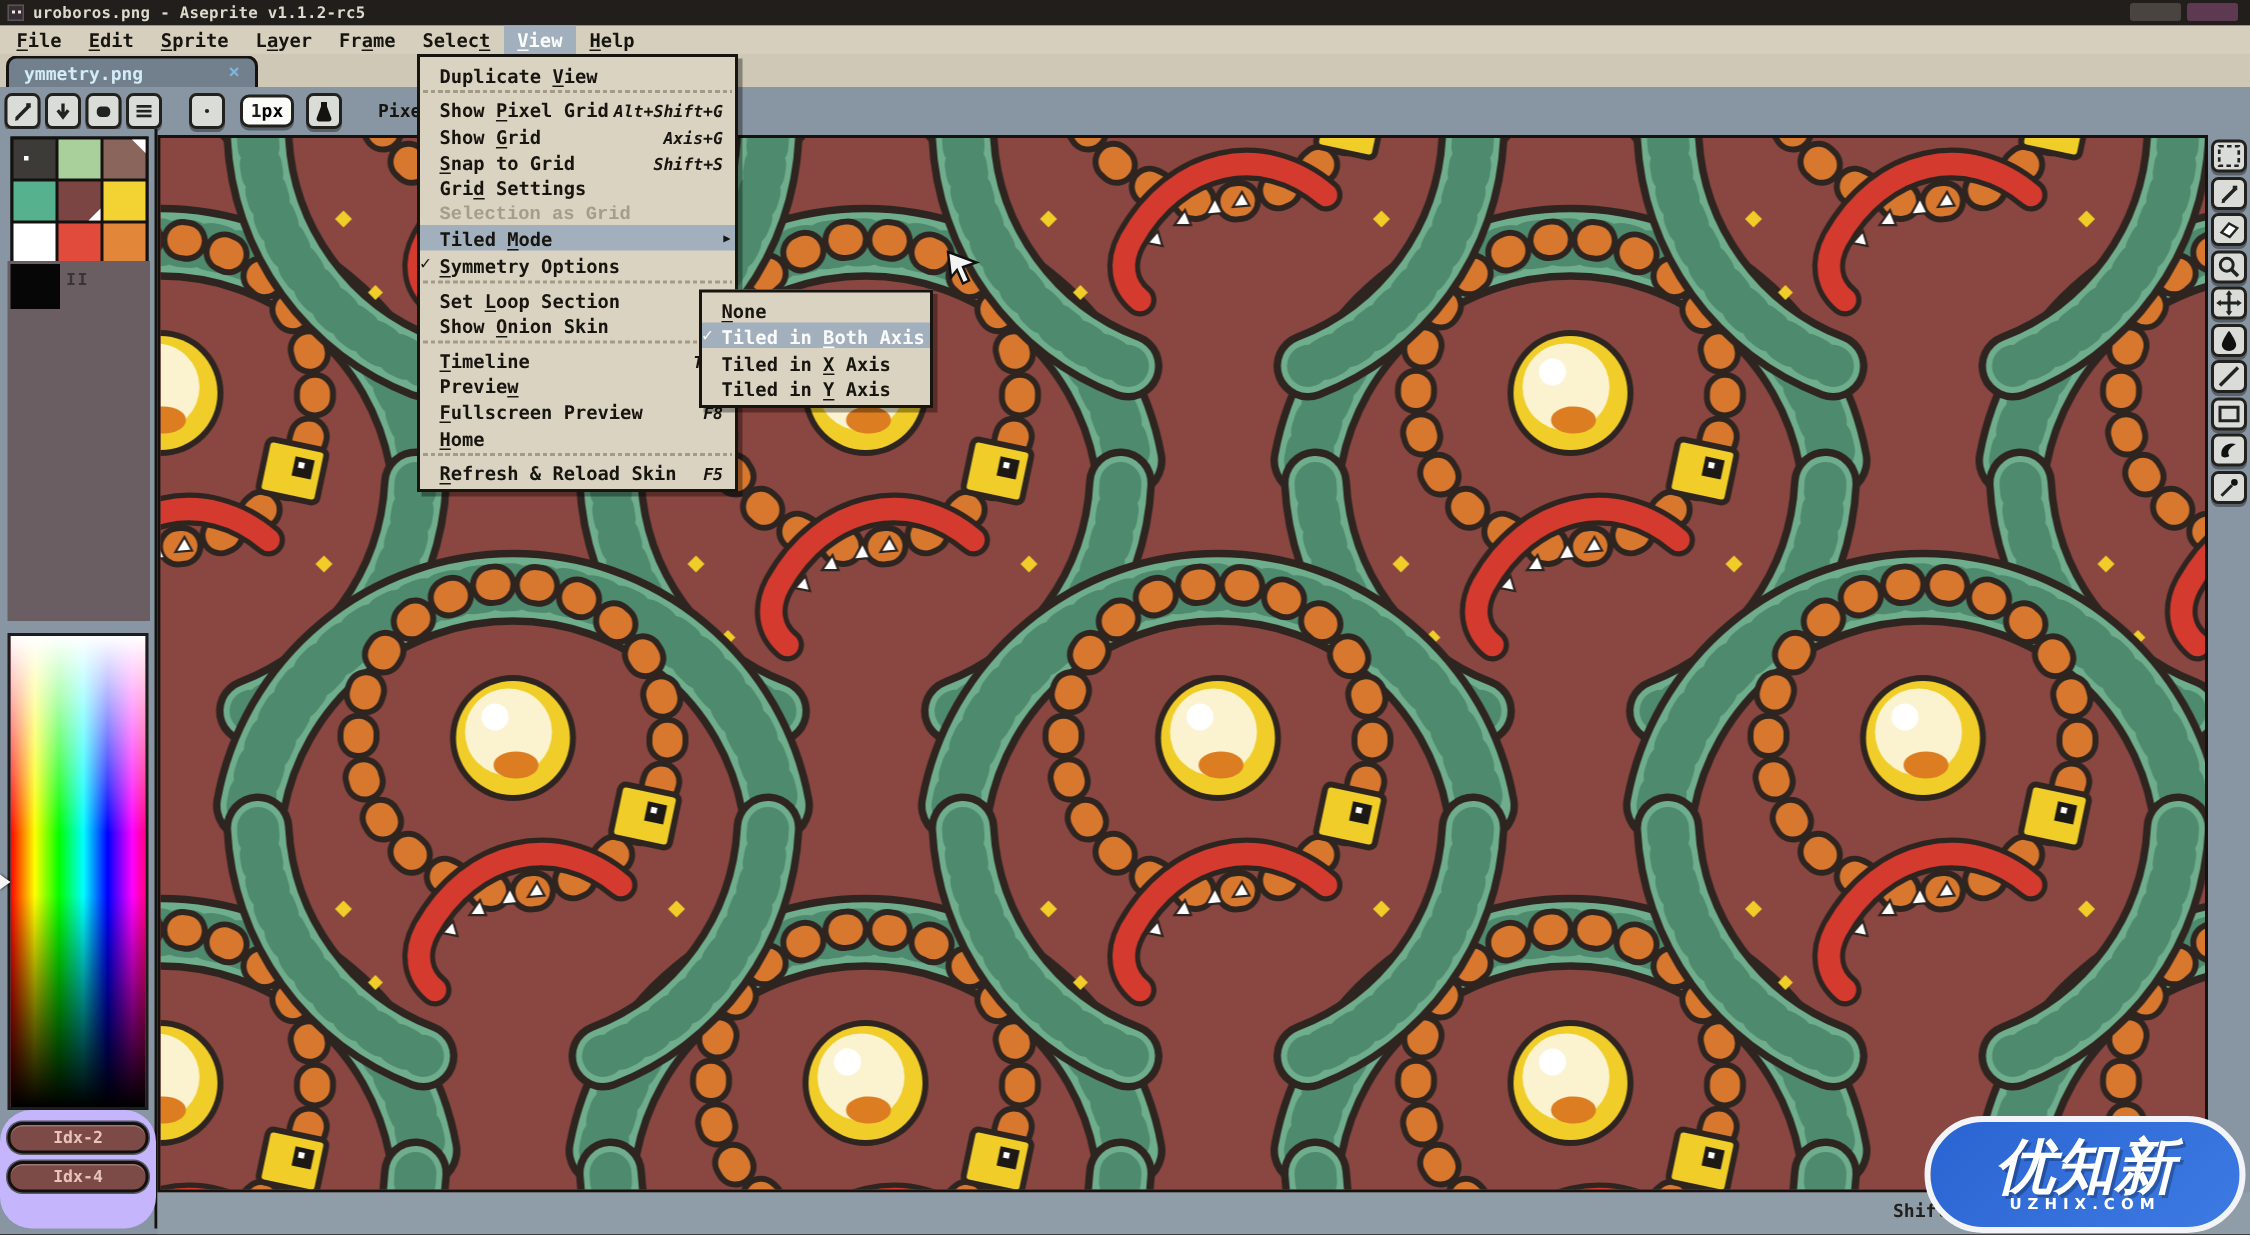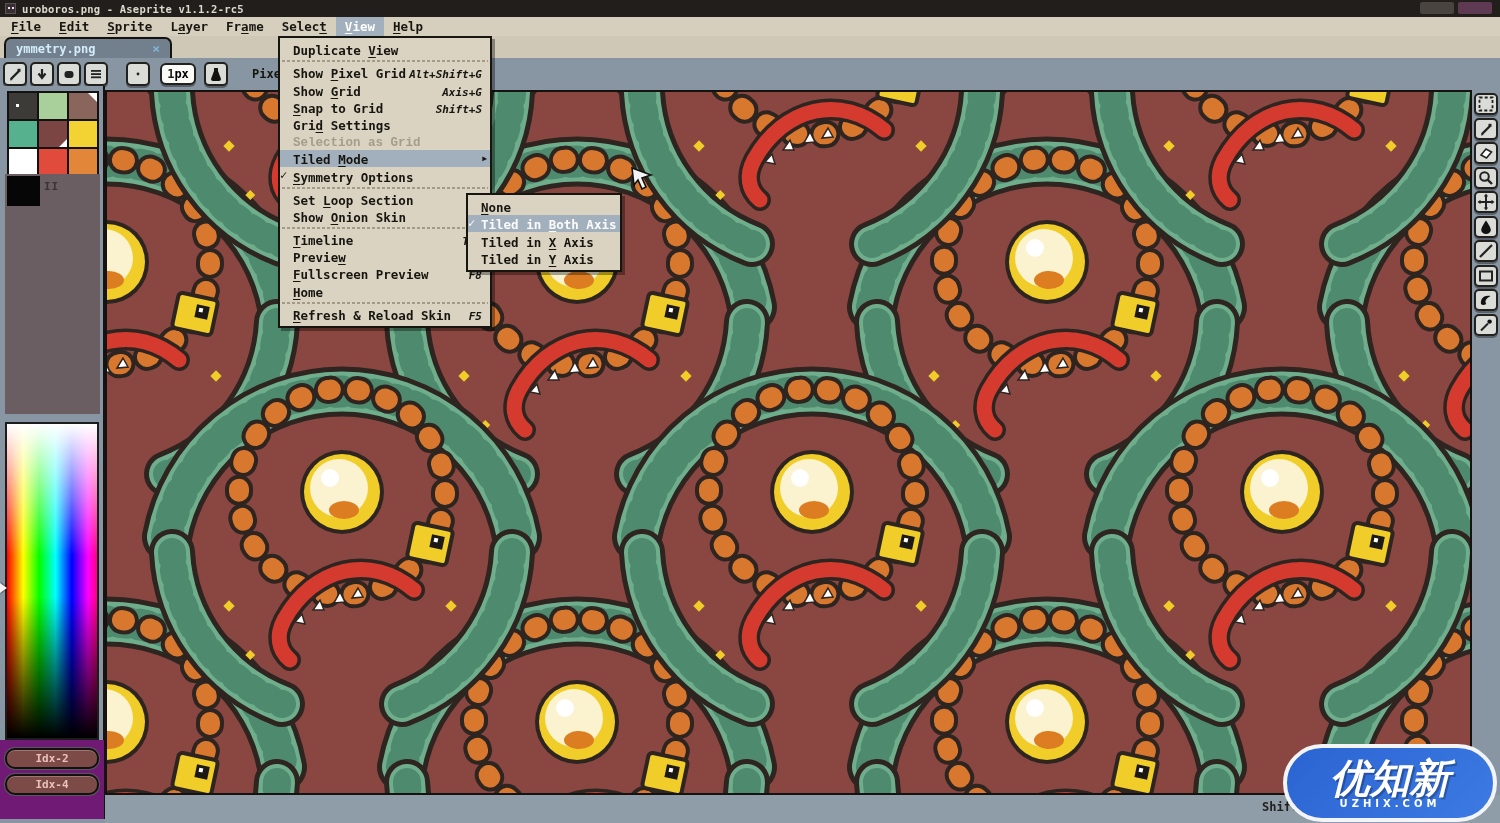--- a/index.html
+++ b/index.html
@@ -55,21 +55,21 @@
   #color-editor{position:absolute;left:5px;top:88px;width:95px;height:240px;background:#6b5e63;}
   #fg-chip{position:absolute;left:2px;top:2px;width:33px;height:30px;background:#060606;}
   #pause-mark{position:absolute;left:39px;top:6px;color:#3a3338;font-size:11px;font-weight:bold;letter-spacing:1px;}
   #gradient{position:absolute;left:5px;top:336px;width:94px;height:318px;border:2px solid #1c1c1c;
             background:
               linear-gradient(to bottom, rgba(255,255,255,1) 0%, rgba(255,255,255,0) 42%, rgba(0,0,0,0) 55%, rgba(0,0,0,1) 100%),
               linear-gradient(to right, #f00 0%, #ff8000 9%, #ff0 18%, #80ff00 27%, #0f0 36%, #00ff80 45%, #0ff 54%, #0080ff 63%, #00f 72%, #8000ff 81%, #f0f 90%, #ff0080 100%);}
   #grad-marker{position:absolute;left:0px;top:497px;width:0;height:0;
                border-top:5px solid transparent;border-bottom:5px solid transparent;border-left:7px solid #f4f4f4;
                filter:drop-shadow(0 0 1px #000);}
-  #sidebar-bottom{position:absolute;left:0;top:654px;width:104px;height:79px;background:#701a75;}
+  #sidebar-bottom{position:absolute;left:0;top:654px;width:104px;height:79px;background:#c4b5fd;border-radius:21px;}
   .idx-btn{position:absolute;left:5px;width:94px;height:21px;background:#7c4a47;border:2px solid #14100f;border-radius:10px;
            color:#e8c4ba;font-size:11px;font-weight:bold;display:flex;align-items:center;justify-content:center;
            box-shadow:inset 0 1px 0 rgba(255,255,255,.25), 0 0 0 1px #55595e;}
 
   
   #canvas{position:absolute;left:105px;top:90px;width:1367px;height:705px;border:2px solid #15120f;background:#8a4640;}
 
   
   #right-strip{position:absolute;left:1472px;top:90px;width:28px;height:705px;background:#8796a2;}
   .rtool{position:absolute;left:2px;width:24px;height:22px;background:#d9dcd7;border:2px solid #23211e;border-radius:5px;

